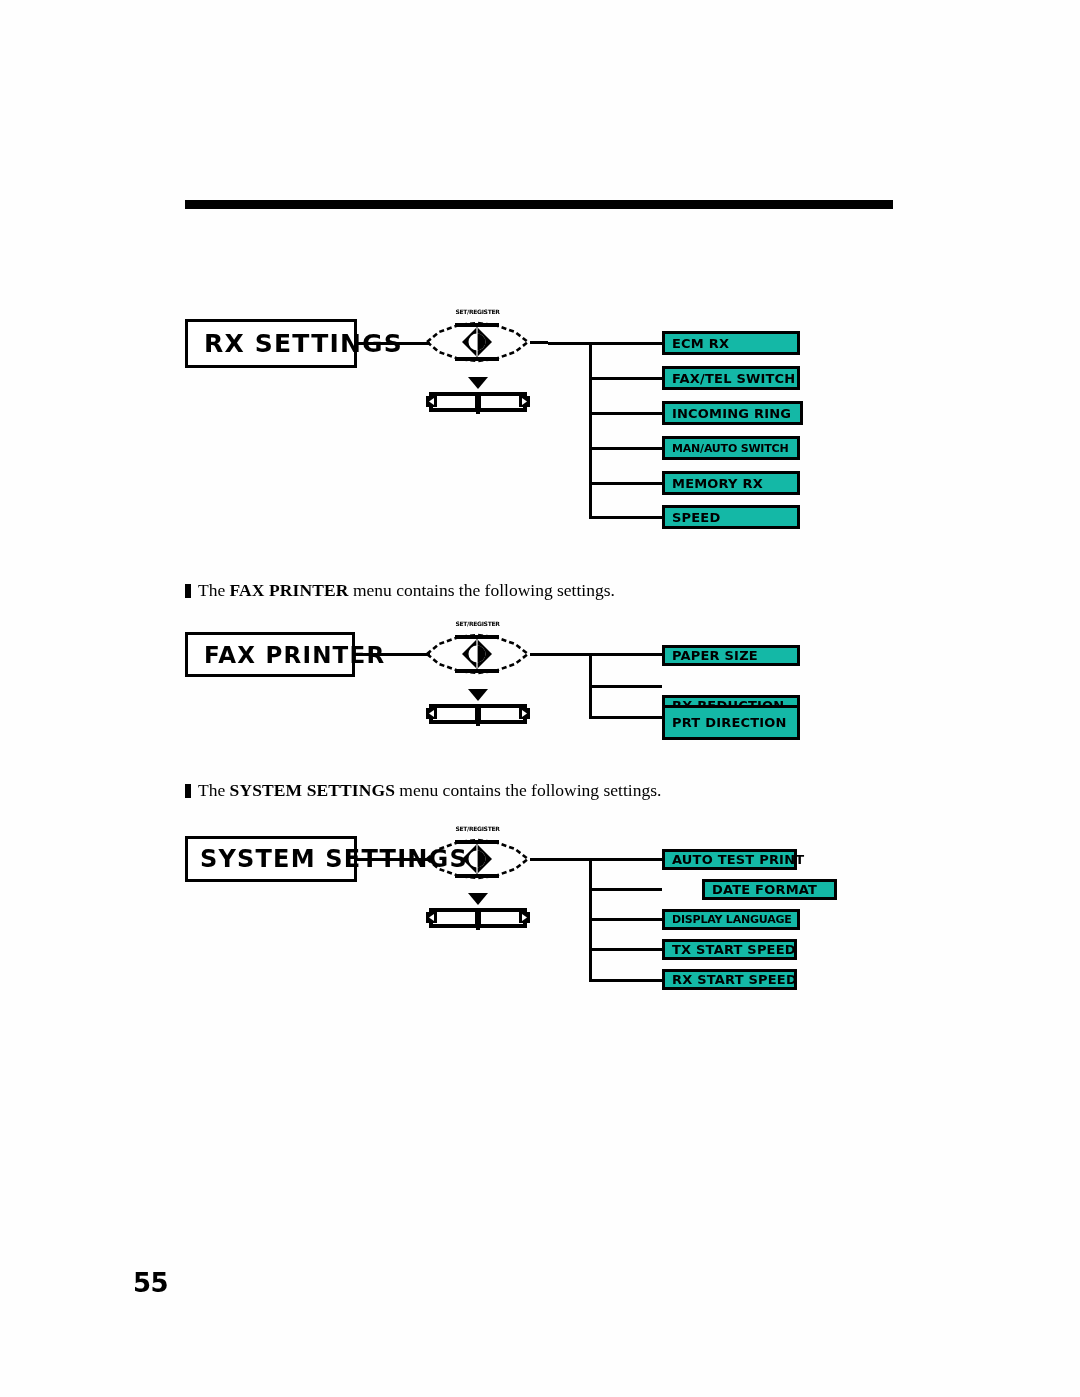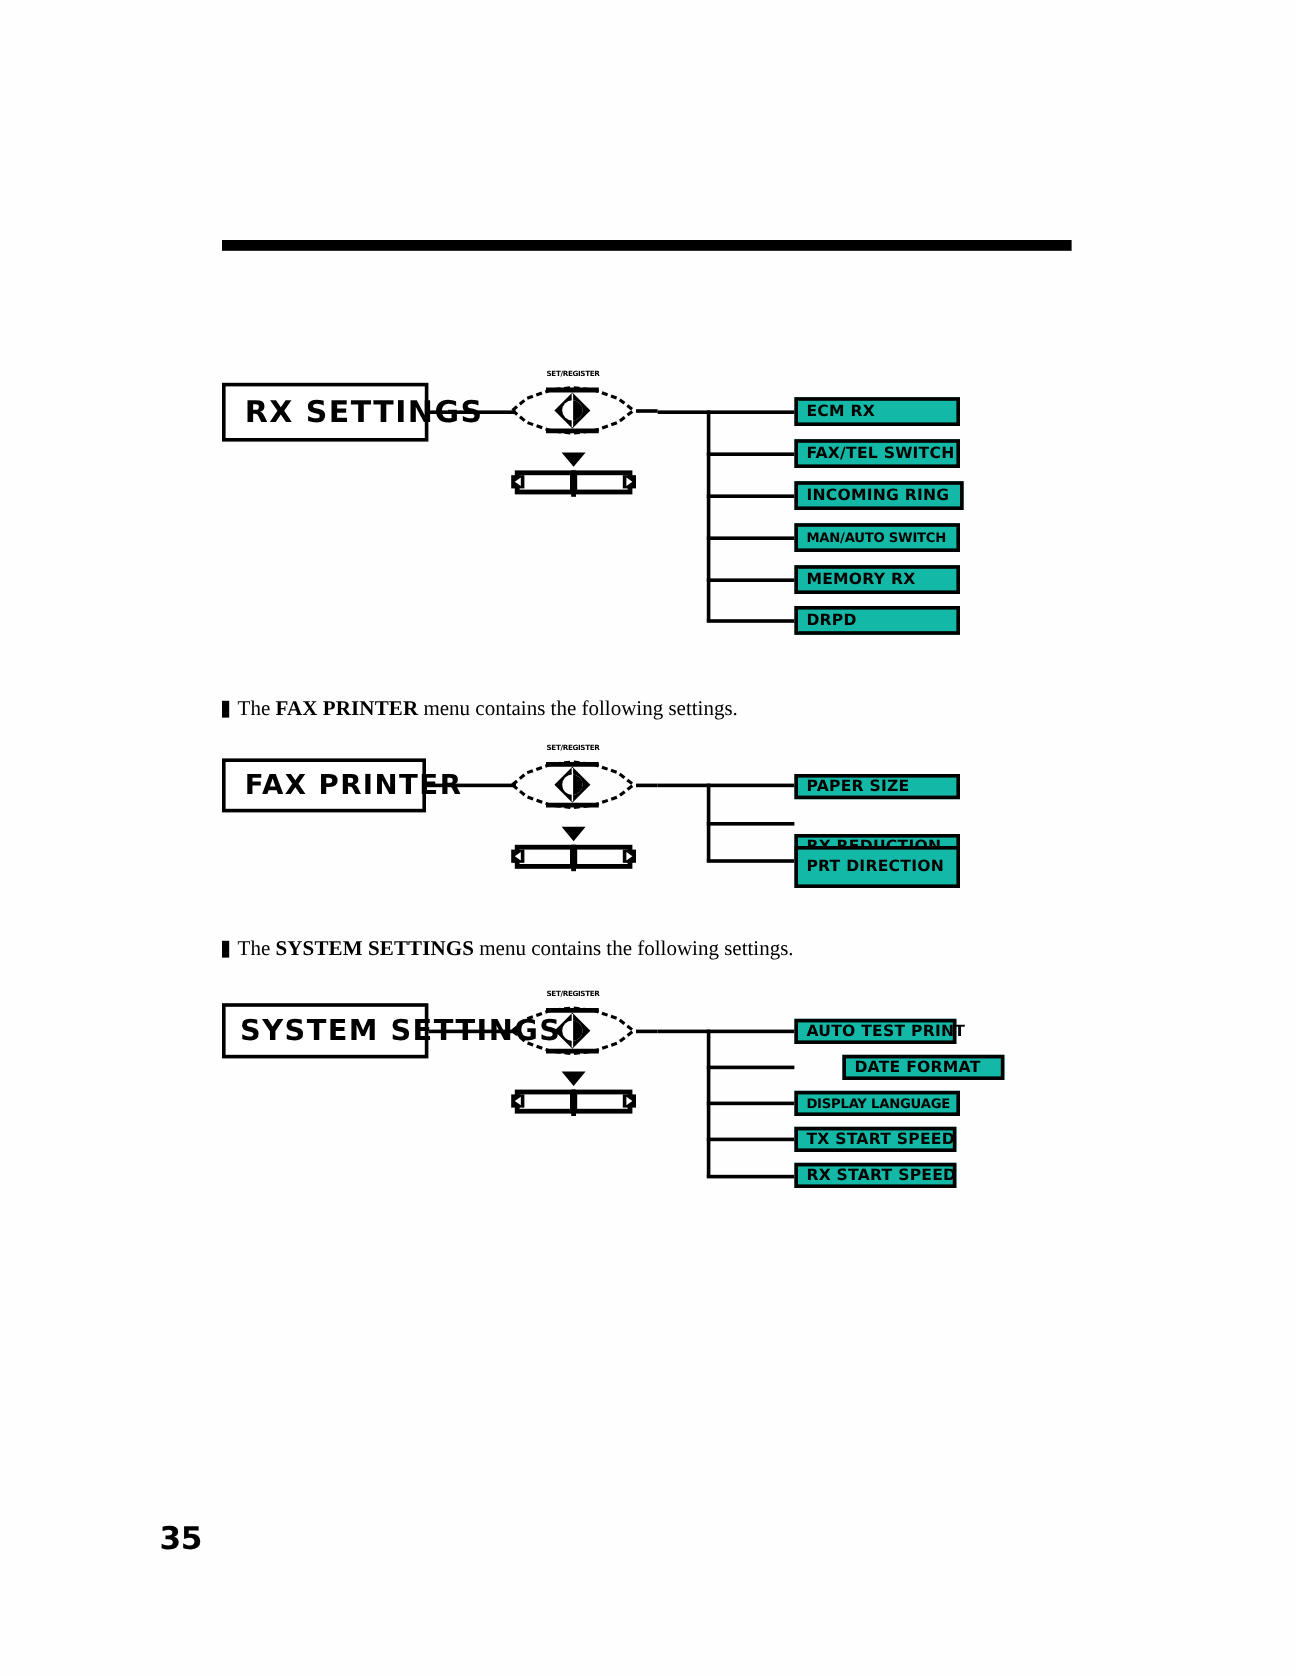--- a/index.html
+++ b/index.html
@@ -206,21 +206,21 @@
       <span class="leaf-label tight">MAN/AUTO SWITCH</span>
     </div>
 
     <div class="branch" style="left:589px; top:482px; width:73px;"></div>
     <div class="leaf-box" style="left:662px; top:471px; width:138px; height:24px;">
       <span class="leaf-label">MEMORY RX</span>
     </div>
 
     <div class="branch" style="left:589px; top:516px; width:73px;"></div>
     <div class="leaf-box" style="left:662px; top:505px; width:138px; height:24px;">
-      <span class="leaf-label">DRPD</span>
+      <span class="leaf-label">SPEED</span>
     </div>
   </div>
 
   <div class="intro" style="top:580px;">
     <span class="bullet"></span><span>The </span><b>FAX PRINTER</b><span> menu contains the  following settings.</span>
   </div>
 
   <div class="diagram">
     <div class="root-box" style="left:185px; top:632px; width:170px; height:45px;">
       <span class="root-label" style="font-size:23px;">FAX PRINTER</span>
@@ -330,15 +330,15 @@
     <div class="leaf-box" style="left:662px; top:939px; width:135px; height:21px;">
       <span class="leaf-label">TX START SPEED</span>
     </div>
 
     <div class="branch" style="left:589px; top:979px; width:73px;"></div>
     <div class="leaf-box" style="left:662px; top:969px; width:135px; height:21px;">
       <span class="leaf-label">RX START SPEED</span>
     </div>
   </div>
 
-  <div class="page-number">35</div>
+  <div class="page-number">55</div>
 
 </div>
 
 </body></html>

